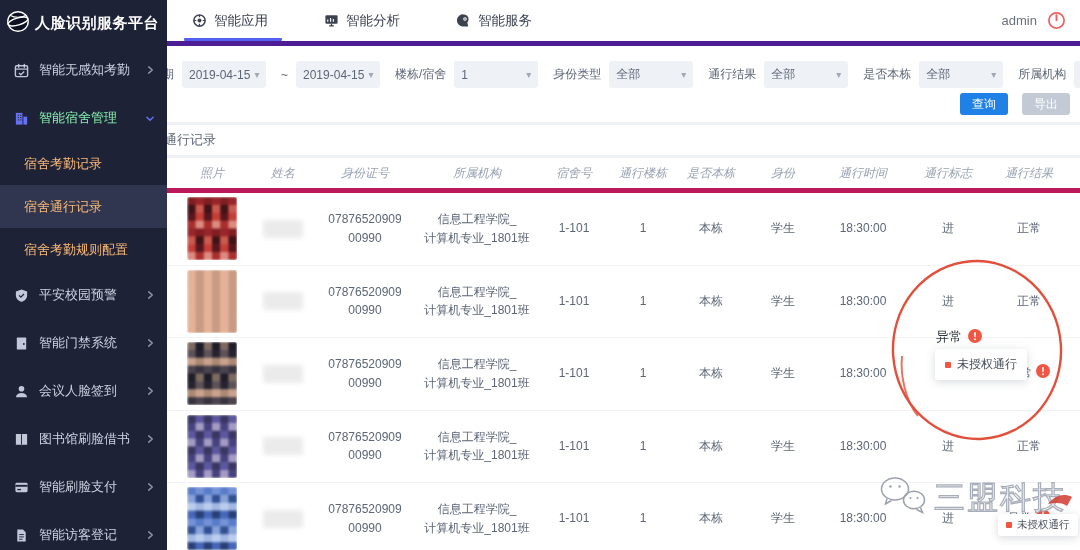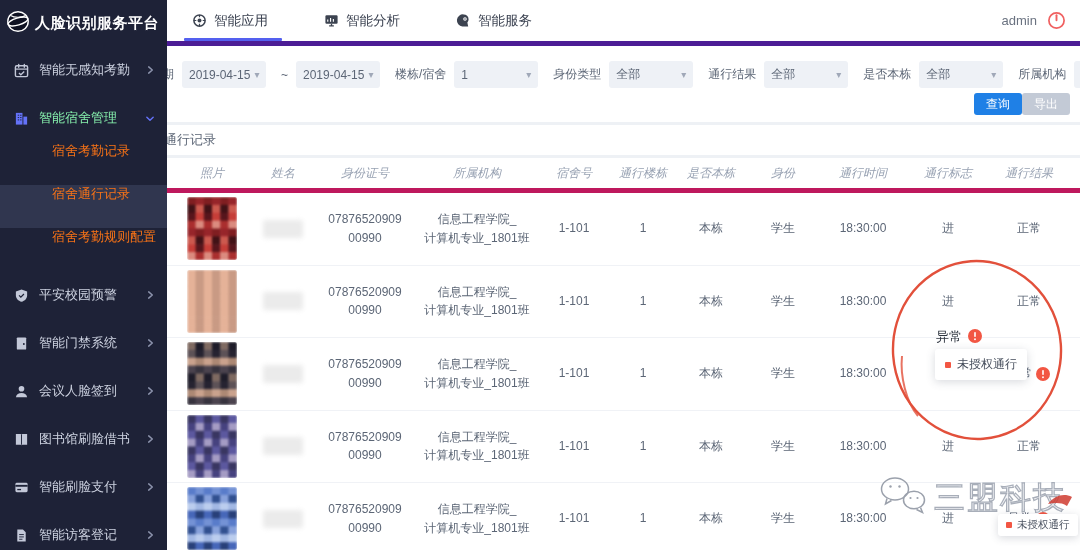--- a/index.html
+++ b/index.html
@@ -9,59 +9,59 @@
   
   .sidebar{position:absolute;left:0;top:0;width:167px;height:550px;background:#1e2237;z-index:30;}
   .logo-row{height:46px;display:flex;align-items:center;padding-left:5px;}
   .logo-text{color:#fff;font-size:15px;font-weight:bold;margin-left:4px;letter-spacing:.5px;white-space:nowrap;}
   .menu-parent{height:48px;display:flex;align-items:center;padding:0 12px 0 14px;font-size:13px;color:#cdd2e0;cursor:pointer;}
   .menu-parent .micon{width:16px;margin-right:9px;display:flex;color:#c3c8d8;flex:none;}
   .menu-parent .mlabel{flex:1;white-space:nowrap;}
   .menu-parent .chev{display:flex;color:#8d94ad;}
   .menu-parent.active{color:#86efac;}
   .menu-parent.active .micon,.menu-parent.active .chev{color:#6472f8;}
-  .menu-child{height:43px;display:flex;align-items:flex-start;padding-left:52px;font-size:13px;color:#f97316;cursor:pointer;}
+  .menu-child{height:43px;display:flex;align-items:center;padding-left:24px;font-size:13px;color:#fdba74;cursor:pointer;}
   .menu-child.active{background:#30364f;}
 
   
   .main{position:absolute;left:100px;top:0;width:980px;height:550px;z-index:1;}
   .navbar{position:absolute;top:0;left:0;right:0;height:46px;background:#fff;display:flex;align-items:center;border-bottom:5px solid #4c1d95;box-sizing:border-box;}
   .tabs{display:flex;padding-left:92px;flex:1;height:100%;}
   .tab{display:flex;align-items:center;margin-right:56px;font-size:13.5px;color:#3a4150;position:relative;height:100%;cursor:pointer;white-space:nowrap;}
   .tab .ticon{margin-right:7px;display:flex;}
   .tab.active::after{content:"";position:absolute;left:-8px;right:-14px;bottom:0;height:3px;background:#5460ef;border-radius:1px;}
   .nav-right{display:flex;align-items:center;padding-right:14px;gap:10px;}
   .admin{font-size:13px;color:#6a7280;}
   .power{display:flex;cursor:pointer;}
 
   .filter-panel{position:absolute;top:46px;left:0;right:0;height:76px;background:#fff;}
   .filter-row{display:flex;align-items:center;padding-left:50px;padding-top:15px;}
   .fgroup{display:flex;align-items:center;margin-right:15px;}
   .flabel{font-size:12px;color:#5c6676;margin-right:8px;white-space:nowrap;}
   .fselect{width:84px;height:27px;background:#eef1f6;border-radius:3px;display:flex;align-items:center;justify-content:space-between;padding:0 7px;font-size:12px;color:#5c6676;box-sizing:border-box;cursor:pointer;white-space:nowrap;}
   .fselect .caret{color:#a0a8b8;font-size:10px;margin-left:4px;}
-  .btn-row{position:absolute;right:10px;top:47px;display:flex;}
+  .btn-row{position:absolute;right:10px;top:47px;display:flex;gap:14px;}
   .btn{height:22px;border:none;border-radius:3px;font-size:12px;color:#fff;padding:0 12px;cursor:pointer;font-family:inherit;}
   .btn-primary{background:#1f80e6;}
   .btn-gray{background:#c3cad6;}
 
   .content{position:absolute;top:122px;left:0;right:0;bottom:0;background:#eef1f5;}
   .title-bar{position:absolute;top:3px;left:0;right:0;height:30px;background:#fff;display:flex;align-items:center;}
   .title-text{font-size:13px;color:#5c6676;padding-left:38px;white-space:nowrap;}
   .table-panel{position:absolute;top:36px;left:0;right:0;bottom:0;background:#fff;}
   .t-header,.trow{display:grid;grid-template-columns:152px 62px 102px 122px 72px 66px 70px 74px 86px 84px 78px;align-items:center;}
   .t-header{height:30px;border-bottom:5px solid #be185d;font-style:italic;}
   .t-header>:first-child,.trow>:first-child{padding-left:72px;box-sizing:border-box;}
   .th{font-size:12px;color:#97a1b2;text-align:center;white-space:nowrap;}
   .trow{height:71.5px;border-bottom:1px solid #f0f2f6;}
   .td{font-size:12px;color:#5c6676;text-align:center;line-height:1.55;}
   .photo{width:50px;height:63px;margin:0 auto;border-radius:2px;overflow:hidden;}
   .photo svg{filter:blur(1.2px) saturate(1.05);display:block;}
   .smudge{width:40px;height:18px;margin:0 auto;background:#ebebeb;filter:blur(2.5px);border-radius:2px;}
-  .result-wrap{display:inline-flex;align-items:center;gap:4px;justify-content:center;}
+  .result-wrap{display:inline-flex;gap:4px;justify-content:center;}
 
   
   .popover-title{position:absolute;left:836px;top:328px;display:flex;align-items:center;gap:6px;font-size:13px;color:#2f3640;font-weight:500;z-index:12;}
   .popover-box{position:absolute;left:835px;top:349px;background:#fff;box-shadow:0 2px 10px rgba(60,70,90,.20);border-radius:3px;padding:7px 10px;display:flex;align-items:center;gap:6px;font-size:12px;color:#444c5a;z-index:12;white-space:nowrap;}
   .red-square{width:6px;height:6px;background:#f25643;border-radius:1px;flex:none;}
   .mini-tooltip{position:absolute;left:898px;top:514px;background:#fff;box-shadow:0 2px 8px rgba(60,70,90,.20);border-radius:3px;padding:4px 8px;display:flex;align-items:center;gap:5px;font-size:10.5px;color:#4a5260;z-index:12;white-space:nowrap;}
   .annotation{position:absolute;left:788px;top:256px;z-index:15;pointer-events:none;}
   .watermark{position:absolute;left:778px;top:474px;display:flex;align-items:center;z-index:8;pointer-events:none;}
   .wm-text{font-size:31px;font-weight:normal;letter-spacing:2px;color:#f2f3f6;-webkit-text-stroke:1.2px #a8aeb9;margin-left:6px;white-space:nowrap;position:relative;}
   .wm-swoosh{position:absolute;right:-8px;bottom:2px;}

